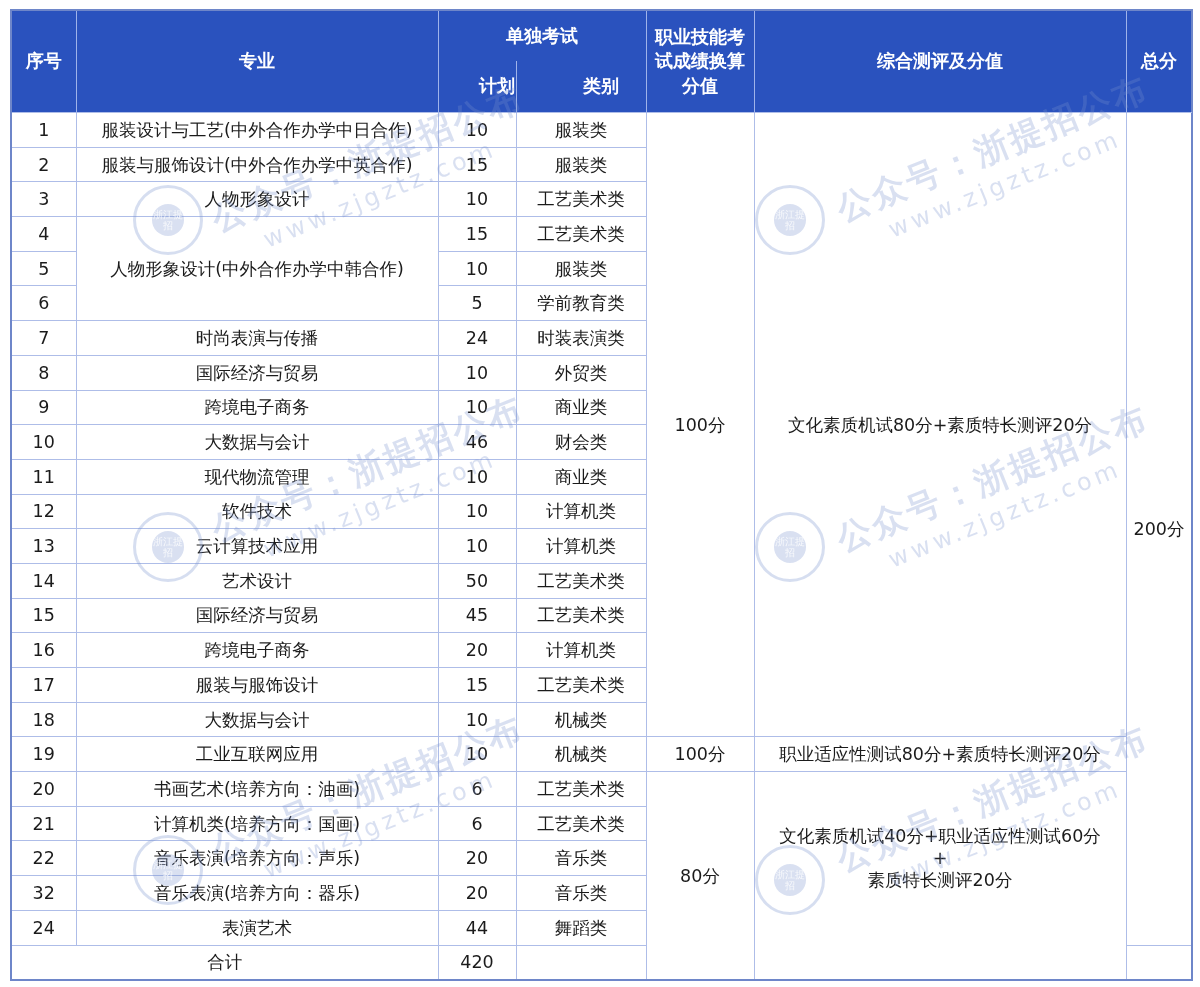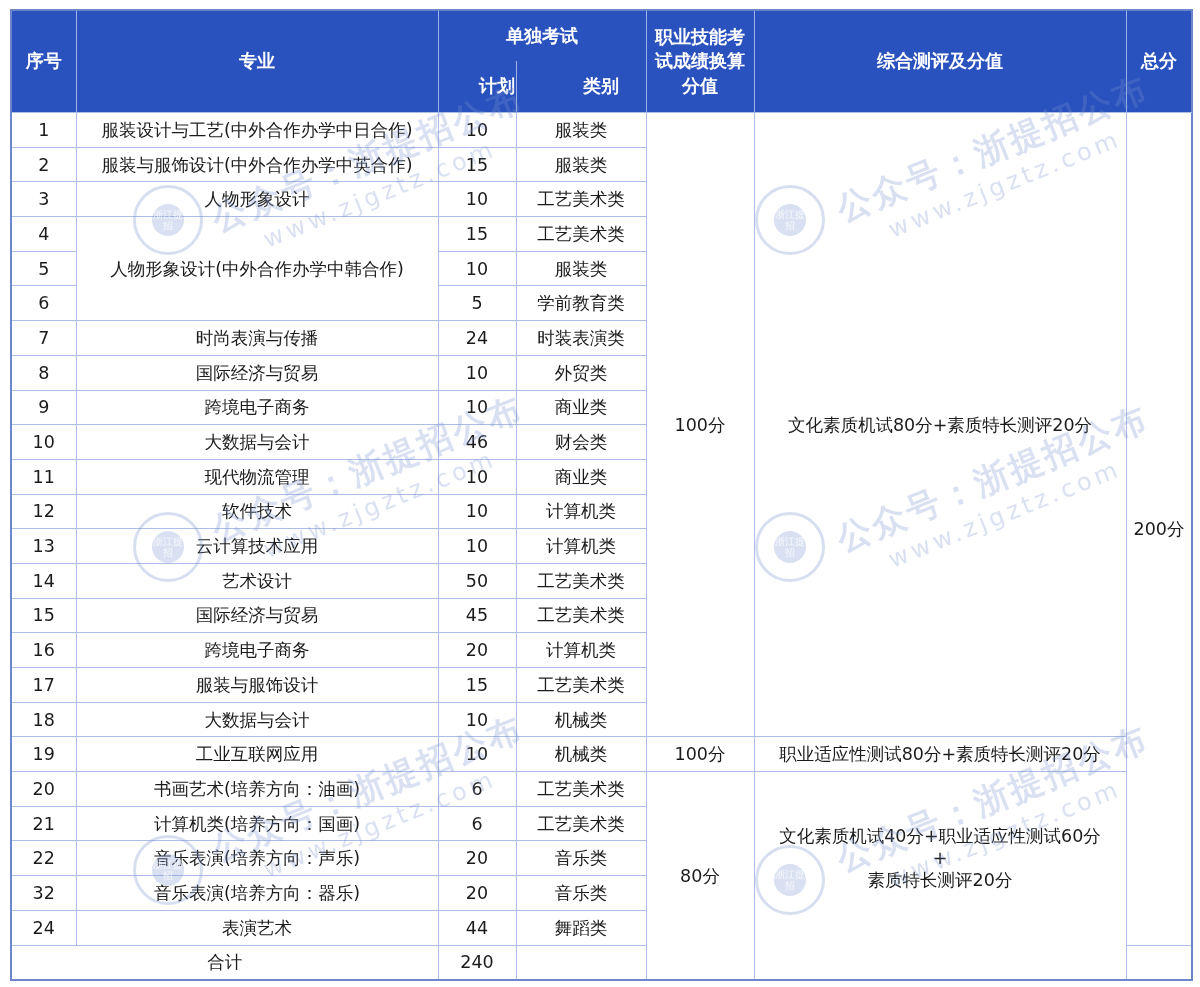--- a/index.html
+++ b/index.html
@@ -210,21 +210,21 @@
         <td>音乐类</td>
       </tr>
       <tr>
         <td>24</td>
         <td>表演艺术</td>
         <td>44</td>
         <td>舞蹈类</td>
       </tr>
       <tr>
         <td colspan="2">合计</td>
-        <td>240</td>
+        <td>420</td>
         <td></td>
         <td></td>
         <td></td>
         <td></td>
       </tr>
     </tbody>
   </table>
 </div>
 
 <div class="watermark" style="left:205px;top:200px;">

